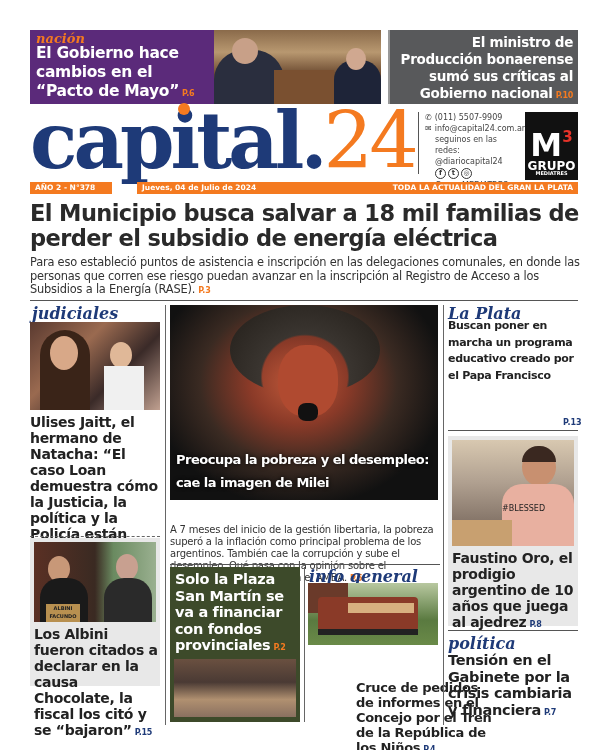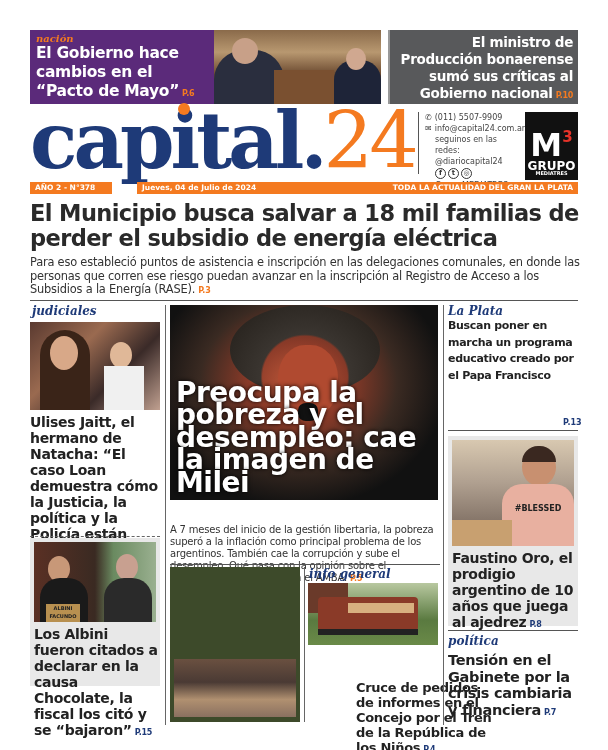--- a/index.html
+++ b/index.html
@@ -3,21 +3,21 @@
 <meta charset="utf-8">
 <style>
   * { box-sizing: border-box; margin: 0; padding: 0; }
   html, body { width: 608px; height: 750px; background: #ffffff; overflow: hidden; }
   body { font-family: "DejaVu Sans", sans-serif; color: #222; position: relative; }
 
   .abs { position: absolute; }
 
   
   .teaser-purple { left: 30px; top: 30px; width: 184px; height: 74px; background: #5b2a7a; padding: 3px 6px; }
-  .teaser-purple .kicker { font-family: "DejaVu Serif", serif; font-style: italic; font-weight: bold; color: #f47a20; font-size: 10px; line-height: 11px; }
+  .teaser-purple .kicker { font-family: "DejaVu Serif", serif; font-style: italic; font-weight: bold; color: #f47a20; font-size: 13px; line-height: 11px; }
   .teaser-purple .headline { color: #fff; font-weight: bold; font-size: 15.5px; line-height: 19px; letter-spacing: -0.3px; }
   .pageref { font-size: 8px; font-weight: bold; color: #f47a20; margin-left: 3px; }
   .pageref.blue { color: #1e3a78; }
   .photo-cabinet { left: 214px; top: 30px; width: 167px; height: 74px;
     background: linear-gradient(180deg, #8a6a4a 0%, #b89870 30%, #6b4a30 60%, #2a2a3a 100%); overflow: hidden; }
   .teaser-gray { left: 388px; top: 30px; width: 190px; height: 74px; background: #58595b; padding: 4px 5px; border-left: 2px solid #999; }
   .teaser-gray .headline { color: #fff; font-weight: bold; font-size: 13.5px; line-height: 17px; letter-spacing: -0.3px; text-align: right; }
 
   
   .logo { left: 30px; top: 100px; height: 82px; font-family: "DejaVu Serif", serif; font-weight: bold; font-size: 78px; line-height: 82px; letter-spacing: -4px; }
@@ -38,32 +38,32 @@
   .bar1 { left: 30px; width: 82px; }
   .bar2 { left: 137px; width: 441px; display: flex; justify-content: space-between; }
 
   
   .lead-headline { left: 30px; top: 201px; width: 560px; font-weight: bold; font-size: 22.5px; line-height: 25px; color: #2a2a2a; letter-spacing: -0.6px; }
   .lead-deck { left: 30px; top: 256px; width: 560px; font-size: 11.4px; line-height: 13.5px; color: #333; letter-spacing: -0.2px; }
 
   .rule { background: #555; }
 
   
-  .section-kicker { font-family: "DejaVu Serif", serif; font-style: italic; font-weight: bold; color: #1e3a78; font-size: 12px; }
+  .section-kicker { font-family: "DejaVu Serif", serif; font-style: italic; font-weight: bold; color: #1e3a78; font-size: 16px; }
   .photo { overflow: hidden; }
   .col-head { font-weight: bold; font-size: 14px; line-height: 16px; color: #222; letter-spacing: -0.3px; }
 
   .dashed { border-top: 1px dashed #666; }
 
   .graybox { background: #e8e8e8; }
 
   .milei-photo { left: 170px; top: 305px; width: 268px; height: 195px;
     background: radial-gradient(ellipse at 48% 40%, #c25a3a 0%, #8a3a28 25%, #3a2a22 50%, #111 75%); overflow: hidden; }
   .milei-photo .hair { position: absolute; left: 60px; top: 0; width: 150px; height: 90px; background: radial-gradient(ellipse at 50% 80%, transparent 40%, #3a3530 42%, #2a2520 80%); border-radius: 50%; }
-  .milei-photo .overlay { position: absolute; left: 6px; bottom: 6px; width: 260px; color: #fff; font-weight: bold; font-size: 28px; line-height: 22.5px; letter-spacing: -0.5px; text-shadow: 0 0 4px #000; }
+  .milei-photo .overlay { position: absolute; left: 6px; bottom: 6px; width: 260px; color: #fff; font-weight: bold; font-size: 13px; line-height: 22.5px; letter-spacing: -0.5px; text-shadow: 0 0 4px #000; }
 
   .milei-deck { left: 170px; top: 524px; width: 270px; font-size: 10px; line-height: 12px; color: #333; letter-spacing: -0.2px; }
 
   .plaza-box { left: 170px; top: 567px; width: 130px; height: 155px; background: #3d4a2a; padding: 4px 5px; }
   .plaza-box .headline { color: #fff; font-weight: bold; font-size: 14.5px; line-height: 16.5px; letter-spacing: -0.3px; }
   .plaza-photo { position: absolute; left: 4px; top: 92px; width: 122px; height: 58px; background: linear-gradient(180deg, #6a5040 0%, #4a3a34 40%, #b09070 70%, #8a7060 100%); }
 
   .vline { width: 1px; background: #666; }
 </style>
 </head>
@@ -150,20 +150,21 @@
 <div class="abs milei-photo">
   <div class="hair"></div>
   <div style="position:absolute;left:108px;top:40px;width:60px;height:72px;background:#b04a30;border-radius:45%;"></div>
   <div style="position:absolute;left:128px;top:98px;width:20px;height:18px;background:#111;border-radius:40%;"></div>
   <div class="overlay">Preocupa la pobreza y el desempleo: cae la imagen de Milei</div>
 </div>
 <div class="abs milei-deck"><span>A 7 meses del inicio de la gestión libertaria, la pobreza superó a la inflación como principal problema de los argentinos. También cae la corrupción y sube el desempleo. Qué pasa con la opinión sobre el presidente. El desplome en el AMBA.</span><span class="pageref">P.5</span></div>
 <div class="abs rule" style="left:170px;top:564px;width:270px;height:1px;"></div>
 
 <div class="abs plaza-box">
+  <div class="headline"><span>Solo la Plaza San Martín se va a financiar con fondos provinciales</span><span class="pageref">P.2</span></div>
   <div class="plaza-photo"></div>
 </div>
 
 <div class="abs vline" style="left:304px;top:567px;height:155px;"></div>
 <div class="abs section-kicker" style="left:309px;top:567px;">info general</div>
 <div class="abs photo" style="left:308px;top:583px;width:130px;height:62px;background:linear-gradient(180deg,#b8c8a0 0%,#5a7a40 60%,#6a8a48 100%);">
   <div style="position:absolute;left:0;top:0;width:40px;height:30px;background:#6a3a2a;"></div>
   <div style="position:absolute;left:10px;top:14px;width:100px;height:34px;background:#8a3a28;border-radius:4px;"></div>
   <div style="position:absolute;left:40px;top:20px;width:66px;height:10px;background:#d8b080;"></div>
   <div style="position:absolute;left:10px;top:46px;width:100px;height:6px;background:#222;"></div>
@@ -174,21 +175,21 @@
 
 <div class="abs section-kicker" style="left:448px;top:304px;">La Plata</div>
 <div class="abs col-head" style="left:448px;top:318px;width:134px;font-size:11px;line-height:16.5px;">Buscan poner en marcha un programa educativo creado por el Papa Francisco</div>
 <div class="abs pageref blue" style="left:560px;top:418px;">P.13</div>
 <div class="abs rule" style="left:448px;top:430px;width:130px;height:1px;"></div>
 
 <div class="abs graybox" style="left:448px;top:436px;width:130px;height:190px;">
   <div class="photo" style="position:absolute;left:4px;top:4px;width:122px;height:106px;background:linear-gradient(180deg,#d8c8b0 0%,#b0a090 40%,#6a5a50 100%);">
     <div style="position:absolute;left:70px;top:8px;width:34px;height:38px;background:#c89070;border-radius:50%;"></div>
     <div style="position:absolute;left:70px;top:6px;width:34px;height:16px;background:#3a2820;border-radius:16px 16px 0 0;"></div>
-    <div style="position:absolute;left:50px;top:44px;width:72px;height:62px;background:#e8b0a0;border-radius:20px 20px 0 0;font-size:8px;font-weight:bold;color:#222;text-align:center;padding-top:20px;">#BLESSED</div>
+    <div style="position:absolute;left:50px;top:44px;width:72px;height:62px;background:#e8b0a0;border-radius:20px 20px 0 0;font-size:8px;font-weight:normal;color:#222;padding-top:20px;">#BLESSED</div>
     <div style="position:absolute;left:0;top:80px;width:60px;height:26px;background:#c8a070;"></div>
   </div>
   <div class="col-head" style="position:absolute;left:4px;top:114px;width:128px;"><span>Faustino Oro, el prodigio argentino de 10 años que juega al ajedrez</span><span class="pageref blue">P.8</span></div>
 </div>
 <div class="abs rule" style="left:448px;top:630px;width:130px;height:1px;"></div>
 
 <div class="abs section-kicker" style="left:448px;top:634px;">política</div>
 <div class="abs col-head" style="left:448px;top:652px;width:134px;font-size:14.5px;line-height:16.5px;"><span>Tensión en el Gabinete por la crisis cambiaria y financiera</span><span class="pageref blue">P.7</span></div>
 
 </body></html>

